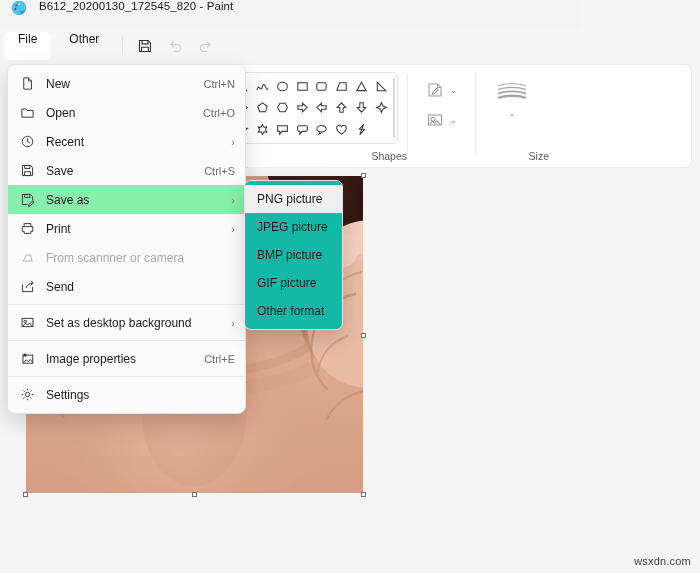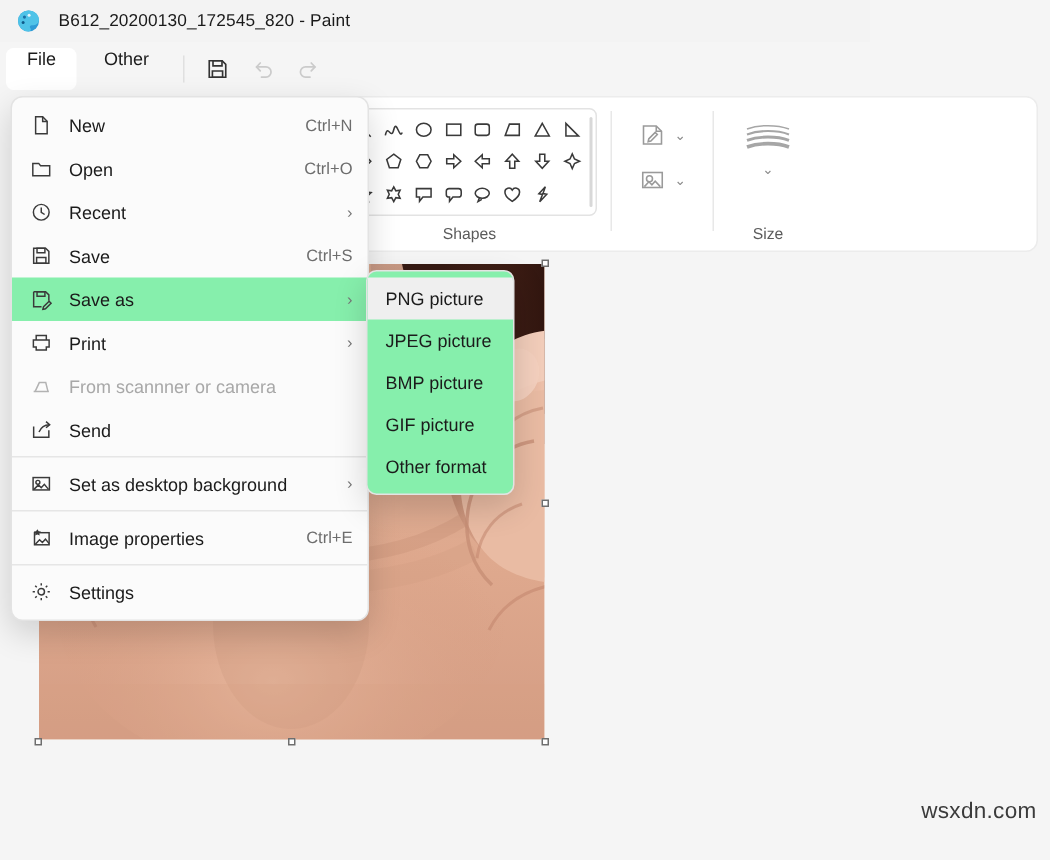--- a/index.html
+++ b/index.html
@@ -13,21 +13,21 @@
     position: relative;
     width: 700px; height: 573px;
     background: #f5f5f5;
   }
 
   
   .titlebar {
     position: absolute; top: 0; left: 0;
     width: 580px; height: 28px;
     background: #f3f3f3;
-    display: flex; align-items: center;
+    display: flex; align-items: flex-start;
     padding-left: 11px;
   }
   .app-icon {
     width: 16px; height: 16px;
     margin-right: 12px;
     flex: none;
   }
   .title-text {
     font-size: 11.5px;
     color: #1a1a1a;
@@ -82,21 +82,21 @@
     padding-top: 7px;
   }
   .rgroup + .rgroup::before {
     content: "";
     position: absolute; left: 0; top: 9px;
     width: 1px; height: 80px;
     background: #e8e8e8;
   }
   .rgroup-label {
     position: absolute; bottom: 5px; left: 0; right: 0;
-    text-align: center;
+    text-align: right;
     font-size: 10.5px; color: #5b5b5b;
   }
 
   
   .tools-grid {
     display: grid;
     grid-template-columns: repeat(3, 34px);
     grid-template-rows: repeat(2, 32px);
     margin-top: 2px;
   }
@@ -198,41 +198,41 @@
   .mi-label { flex: 1; margin-left: 5px; white-space: nowrap; }
   .mi-accel { font-size: 11px; color: #6d6d6d; margin-left: 8px; }
   .mi-arrow { font-size: 11px; color: #767676; margin-left: 8px; }
   .mi-sep { height: 1px; background: #e6e6e6; margin: 3px 0; }
 
   
   .submenu {
     position: absolute;
     left: 244px; top: 180px;
     width: 99px;
-    background: #86efac;
+    background: #14b8a6;
     border: 1px solid #e3e3e3;
     border-radius: 7px;
     box-shadow: 0 8px 22px rgba(0,0,0,.16);
     padding: 4px 0;
     overflow: hidden;
   }
   .smi {
     height: 28px;
     display: flex; align-items: center;
     padding-left: 12px;
     font-size: 12px; color: #1b1b1b;
     white-space: nowrap;
   }
   .smi.highlight { background: #efefef; }
 
   
   .watermark {
     position: absolute;
-    right: 9px; bottom: 24px;
-    font-size: 15px;
+    right: 9px; bottom: 6px;
+    font-size: 11px;
     color: #3b3b3b;
     letter-spacing: .2px;
   }
 </style>
 </head>
 <body>
 
 <div id="app">
 
   <div class="titlebar">

